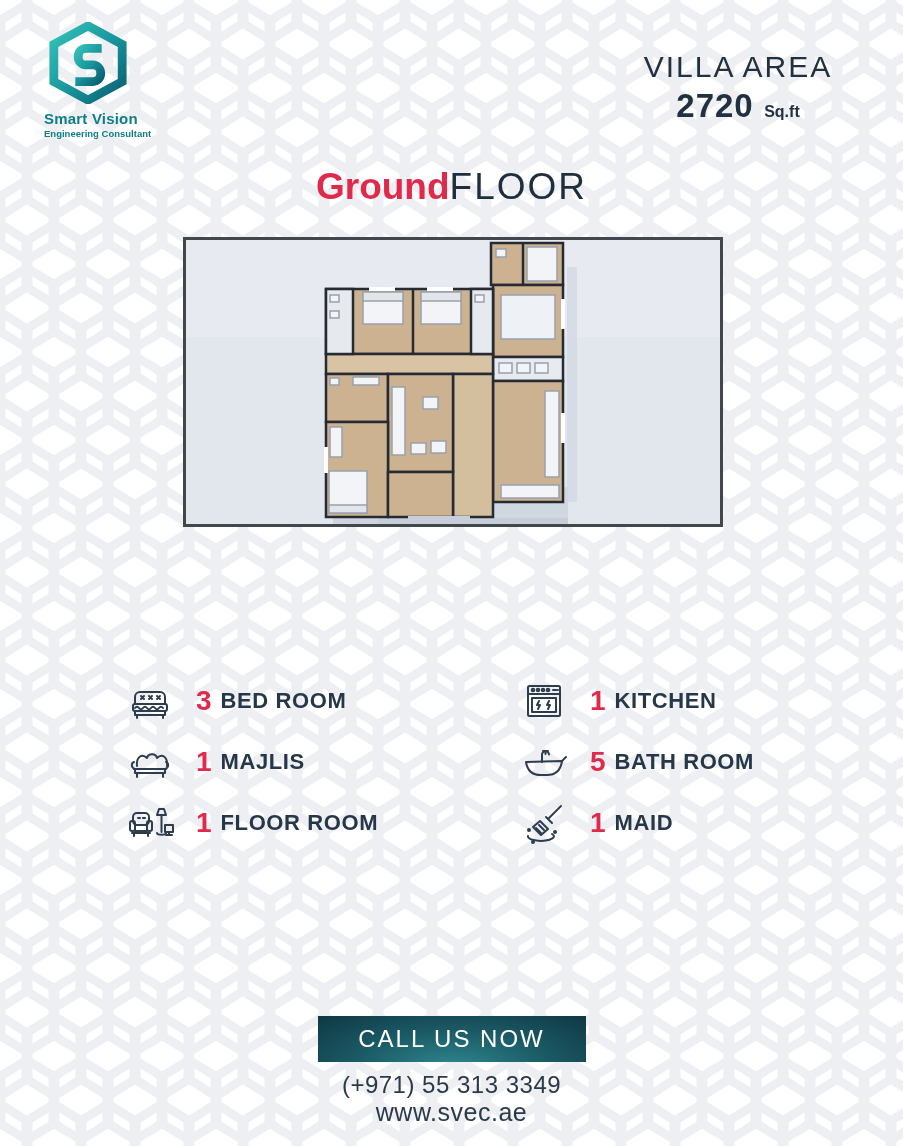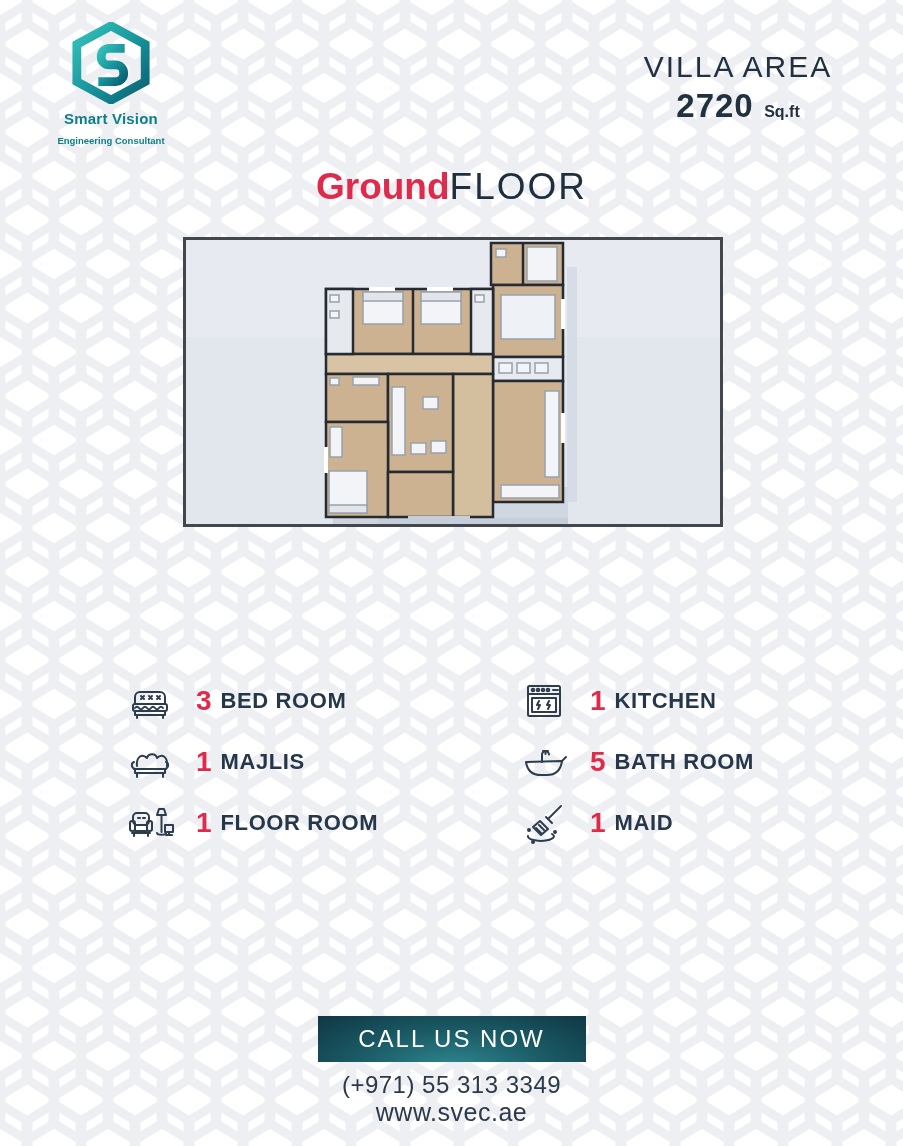--- a/index.html
+++ b/index.html
@@ -6,23 +6,23 @@
   html,body { background:#ffffff; }
   body { font-family:"Liberation Sans", sans-serif; }
   .page {
     position:relative; width:903px; height:1146px; margin:0 auto;
     background:#ffffff; overflow:hidden;
   }
   .bg-pattern { position:absolute; left:0; top:0; z-index:0; }
   .layer { position:absolute; z-index:1; }
 
   
-  .brand { left:44px; top:22px; width:134px; text-align:center; }
+  .brand { left:44px; top:22px; width:134px; text-align:left; }
   .brand-name { display:block; margin-top:2px; font-size:15px; font-weight:bold; letter-spacing:.2px; color:#0e7e87; }
-  .brand-tagline { display:block; margin-top:8px; font-size:9.5px; font-weight:bold; color:#0e7e87; }
+  .brand-tagline { display:block; margin-top:1px; font-size:9.5px; font-weight:bold; color:#0e7e87; }
 
   .villa-area { left:608px; top:50px; width:260px; text-align:center; color:#22313f; }
   .villa-area-label { display:block; font-size:30px; font-weight:500; letter-spacing:2px; }
   .villa-area-value-row { display:block; margin-top:3px; }
   .villa-area-value { font-size:33px; font-weight:bold; letter-spacing:1px; }
   .villa-area-unit { font-size:16px; font-weight:bold; margin-left:6px; }
 
   
   .floor-title { left:0; top:166px; width:100%; text-align:center; font-size:37px; }
   .floor-title .hl { color:#e02a4b; font-weight:bold; }

